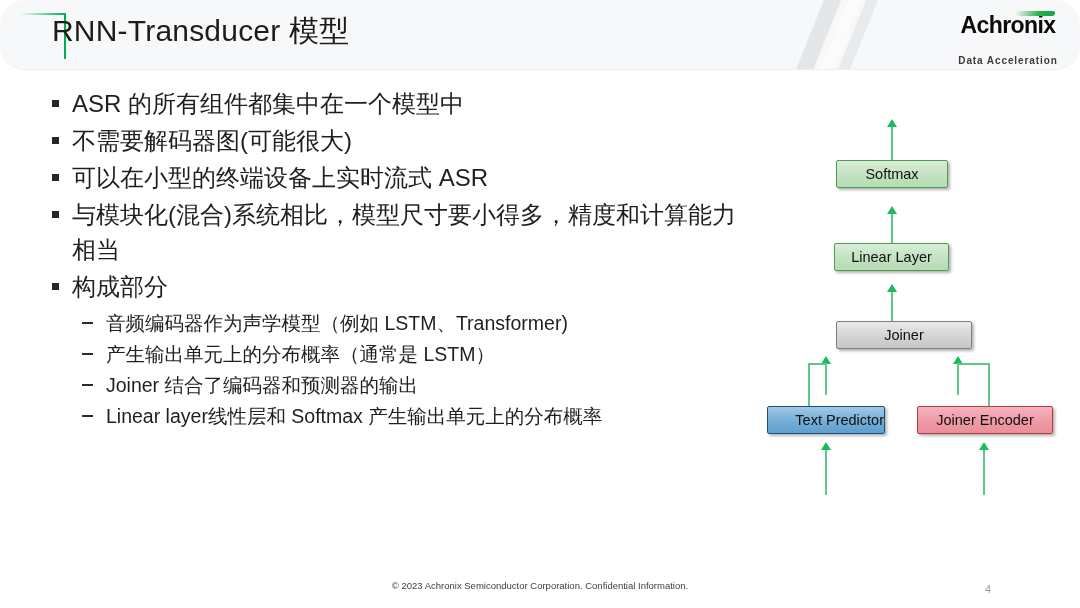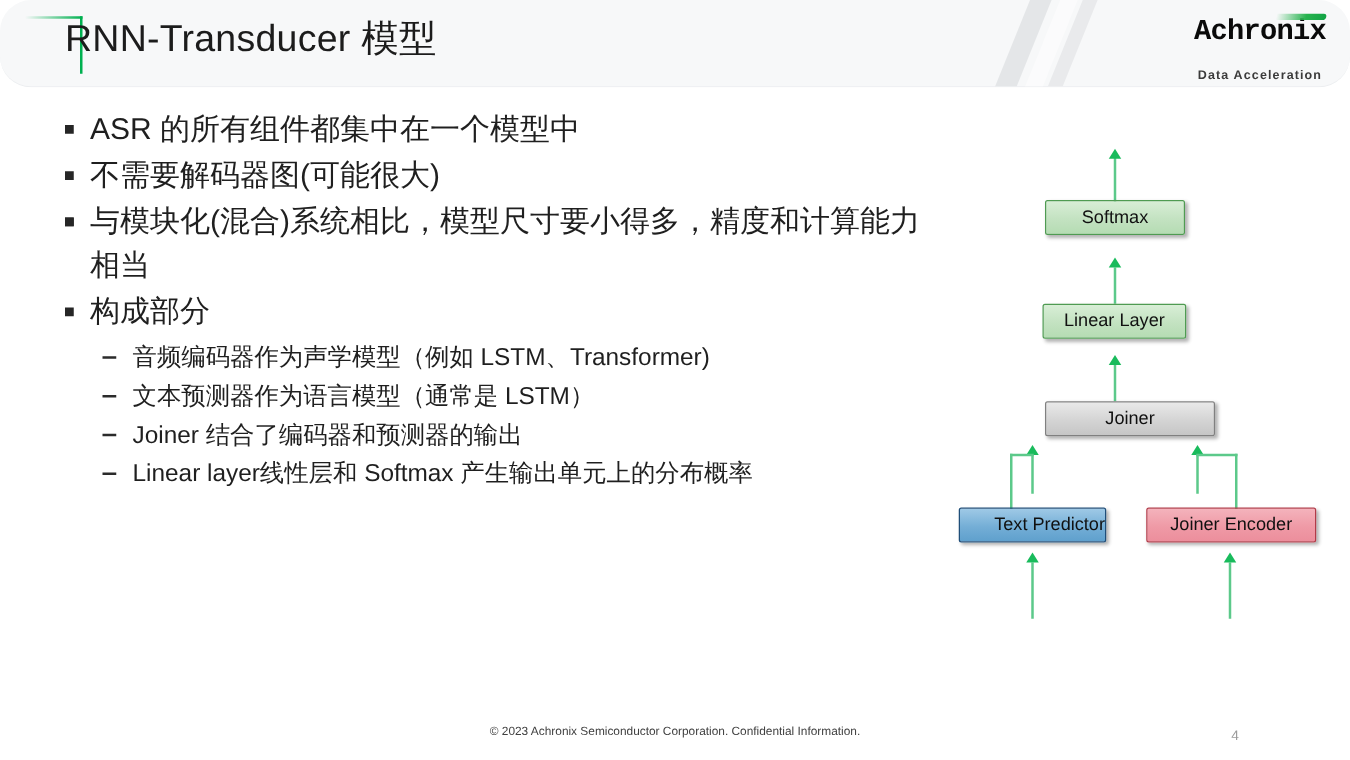--- a/index.html
+++ b/index.html
@@ -92,21 +92,21 @@
     text-align: center;
     line-height: 1;
   }
   .logo-word {
     position: relative;
     display: inline-block;
     font-size: 23px;
     font-weight: bold;
     letter-spacing: -0.6px;
     color: #0a0a0a;
-    font-family: Liberation Mono, monospace;
+    font-family: Liberation Sans, sans-serif;
   }
   .logo-swoosh {
     position: absolute;
     right: 0px;
     top: -3px;
     width: 40px;
     height: 5px;
     background: linear-gradient(to right, rgba(0,176,80,0) 0%, #27b34f 60%, #12a345 100%);
     border-radius: 0 3px 3px 0;
     transform: skewX(-12deg);
@@ -285,39 +285,40 @@
         <span>ASR 的所有组件都集中在一个模型中</span>
       </li>
 
       <li>
         <span class="b-marker"></span>
         <span>不需要解码器图(可能很大)</span>
       </li>
 
       <li>
         <span class="b-marker"></span>
+        <span>可以在小型的终端设备上实时流式 ASR</span>
       </li>
 
       <li>
         <span class="b-marker"></span>
         <span>与模块化(混合)系统相比，模型尺寸要小得多，精度和计算能力相当</span>
       </li>
 
       <li>
         <span class="b-marker"></span>
         <span>构成部分</span>
 
         <ul class="lvl2">
           <li>
             <span class="d-marker"></span>
             <span>音频编码器作为声学模型（例如 LSTM、Transformer)</span>
           </li>
           <li>
             <span class="d-marker"></span>
-            <span>文本预测器作为语言模型（通常是 LSTM）</span>
+            <span>产生输出单元上的分布概率（通常是 LSTM）</span>
           </li>
           <li>
             <span class="d-marker"></span>
             <span>Joiner 结合了编码器和预测器的输出</span>
           </li>
           <li>
             <span class="d-marker"></span>
             <span>Linear layer线性层和 Softmax 产生输出单元上的分布概率</span>
           </li>
         </ul>

